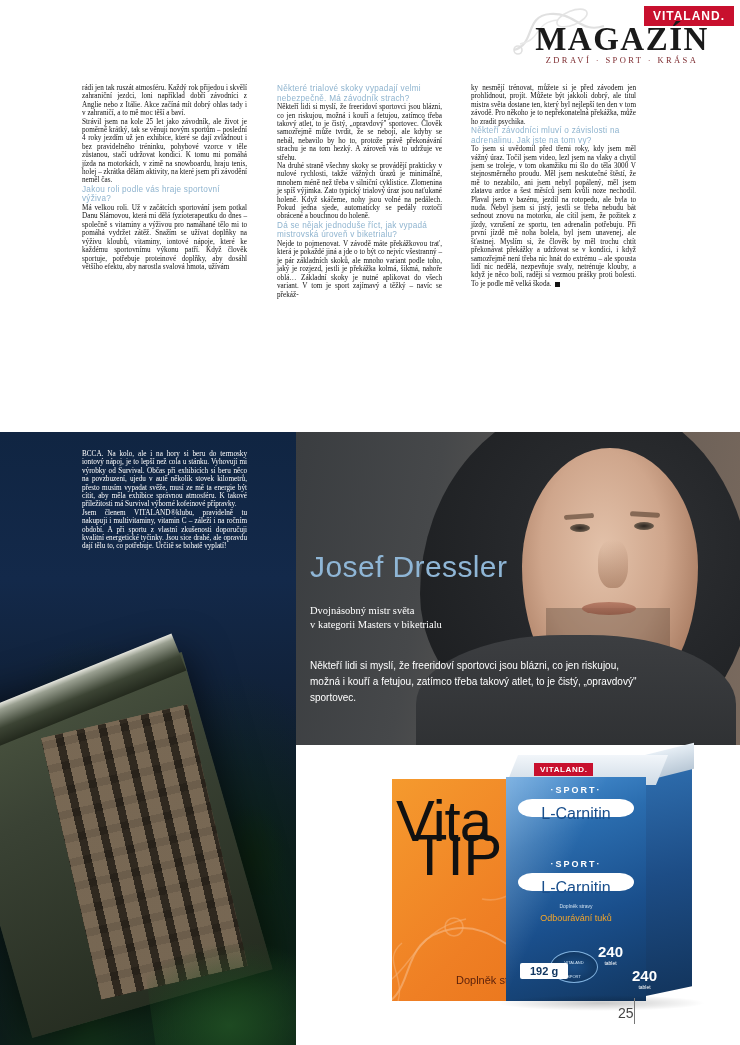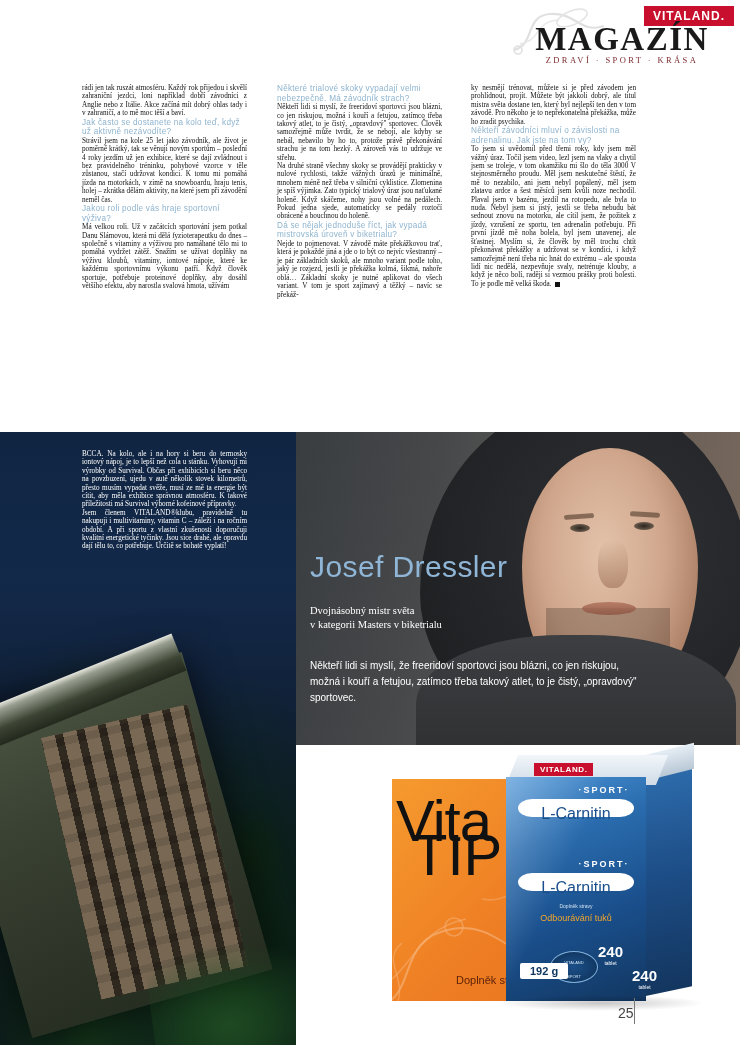--- a/index.html
+++ b/index.html
@@ -119,21 +119,21 @@
     transform:skewY(-14deg);background:linear-gradient(180deg,#e6eef5,#b9c8d6);}
   .box-front{position:absolute;left:0px;top:22px;width:140px;height:224px;
     background:linear-gradient(160deg,#4a93d6 0%,#2a6cae 28%,#1a4f8c 62%,#123761 100%);}
   .box-hl{position:absolute;left:0;top:22px;width:140px;height:224px;
     background:linear-gradient(115deg,rgba(255,255,255,.30) 0%,rgba(255,255,255,0) 42%);}
   .vit-tag{position:absolute;left:28px;top:8px;background:#c8102e;color:#fff;
     font-family:"Liberation Sans",sans-serif;font-weight:bold;font-size:8px;
     letter-spacing:.6px;padding:2px 6px;}
   .sport-lbl{position:absolute;width:140px;text-align:center;color:#fff;
     font-family:"Liberation Sans",sans-serif;font-weight:bold;font-size:9px;
-    letter-spacing:2px;margin-left:28px;}
+    letter-spacing:2px;}
   .sport1{top:30px;} .sport2{top:104px;}
   .lcarn{position:absolute;left:12px;width:116px;height:18px;background:#fff;
     border-radius:14px/50%;color:#1a4f8c;font-family:"Liberation Sans",sans-serif;
     font-size:16px;text-align:center;line-height:30px;}
   .lcarn1{top:44px;} .lcarn2{top:118px;}
   .odb{position:absolute;left:0;top:158px;width:140px;text-align:center;color:#f4a62a;
     font-family:"Liberation Sans",sans-serif;font-size:9px;}
   .odb-small{position:absolute;left:0;top:148px;width:140px;text-align:center;
     color:#cfe0ef;font-family:"Liberation Sans",sans-serif;font-size:5px;}
   .gram{position:absolute;left:14px;top:208px;background:#fff;color:#123761;
@@ -170,21 +170,20 @@
       <ellipse cx="66" cy="14" rx="16" ry="7" fill="none" stroke="#a8a8a8" stroke-width="1.6" transform="rotate(-22 66 14)"></ellipse>
       <circle cx="12" cy="46" r="4" fill="none" stroke="#9a9a9a" stroke-width="1.6"></circle>
     </svg>
     <div class="vitaland-tag">VITALAND.</div>
     <div class="magazin">MAGAZÍN</div>
     <div class="magazin-sub">ZDRAVÍ · SPORT · KRÁSA</div>
   </div>
 
   <div class="col c1">
     <p>rádi jen tak ruszát atmosféru. Každý rok přijedou i skvělí zahraniční jezdci, loni například dobří závodníci z Anglie nebo z Itálie. Akce začíná mít dobrý ohlas tady i v zahraničí, a to mě moc těší a baví.</p>
-    <p class="q">Jak často se dostanete na kolo teď, když už aktivně nezávodíte?</p>
     <p>Strávil jsem na kole 25 let jako závodník, ale život je poměrně krátký, tak se věnuji novým sportům – poslední 4 roky jezdím už jen exhibice, které se dají zvládnout i bez pravidelného tréninku, pohybové vzorce v těle zůstanou, stačí udržovat kondici. K tomu mi pomáhá jízda na motorkách, v zimě na snowboardu, hraju tenis, holej – zkrátka dělám aktivity, na které jsem při závodění neměl čas.</p>
     <p class="q">Jakou roli podle vás hraje sportovní výživa?</p>
     <p>Má velkou roli. Už v začátcích sportování jsem potkal Danu Slámovou, která mi dělá fyzioterapeutku do dnes – společně s vitaminy a výživou pro namáhané tělo mi to pomáhá vydržet zátěž. Snažím se užívat doplňky na výživu kloubů, vitaminy, iontové nápoje, které ke každému sportovnímu výkonu patří. Když člověk sportuje, potřebuje proteinové doplňky, aby dosáhl většího efektu, aby narostla svalová hmota, užívám</p>
   </div>
 
   <div class="col c2">
     <p class="q first">Některé trialové skoky vypadají velmi nebezpečně. Má závodník strach?</p>
     <p>Někteří lidi si myslí, že freeridoví sportovci jsou blázni, co jen riskujou, možná i kouří a fetujou, zatímco třeba takový atlet, to je čistý, „opravdový" sportovec. Člověk samozřejmě může tvrdit, že se nebojí, ale kdyby se nebál, nebavilo by ho to, protože právě překonávání strachu je na tom hezký. A zároveň vás to udržuje ve střehu.</p>
     <p>Na druhé straně všechny skoky se provádějí prakticky v nulové rychlosti, takže vážných úrazů je minimálně, mnohem méně než třeba v silniční cyklistice. Zlomenina je spíš výjimka. Zato typický trialový úraz jsou naťukané holeně. Když skáčeme, nohy jsou volné na pedálech. Pokud jedna sjede, automaticky se pedály roztočí obrácené a bouchnou do holeně.</p>
     <p class="q">Dá se nějak jednoduše říct, jak vypadá mistrovská úroveň v biketrialu?</p>

